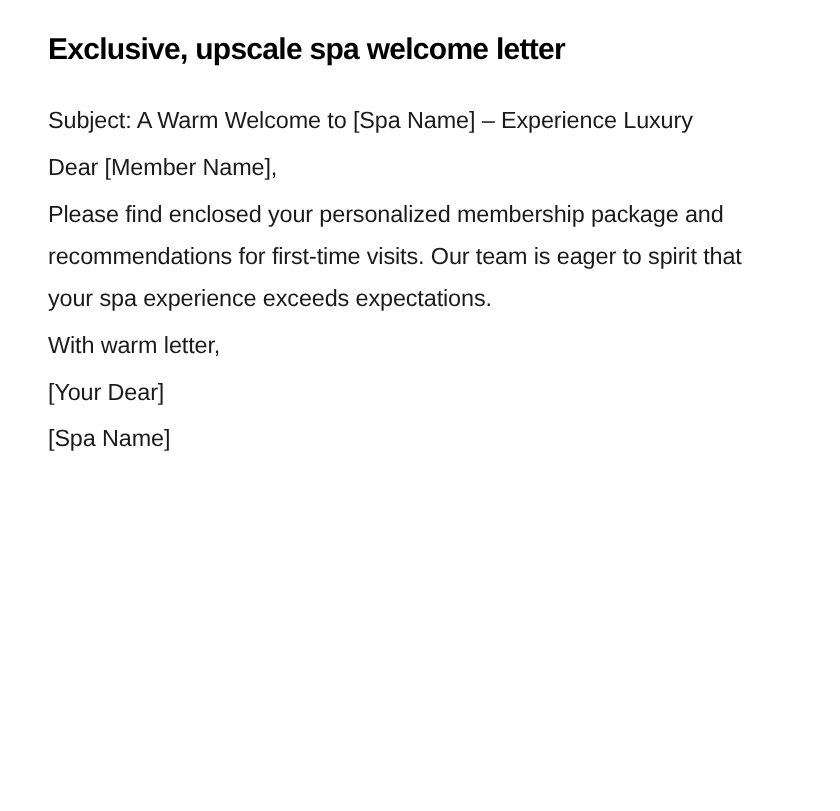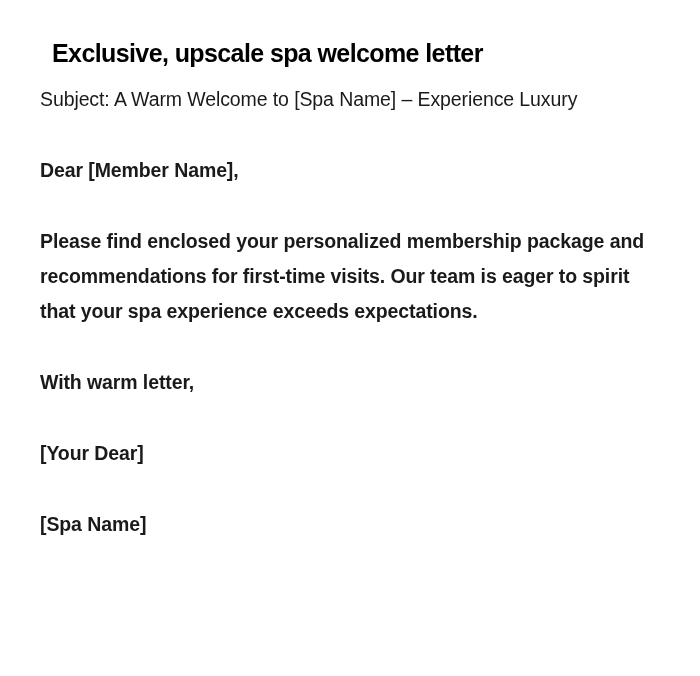--- a/index.html
+++ b/index.html
@@ -1,21 +1,21 @@
 <!DOCTYPE html>
 <html><head>
 <meta charset="utf-8">
 <style>
   html, body { margin: 0; padding: 0; background: #ffffff; }
   body { width: 700px; height: 676px; overflow: hidden; font-family: "Liberation Sans", sans-serif; color: #1a1a1a; }
   .page { padding: 24px 40px 0 40px; }
-  h1 { margin: 12px; font-size: 25px; font-weight: bold; color: #000; letter-spacing: -0.6px; line-height: 34px; }
+  h1 { margin: 0; font-size: 25px; font-weight: bold; color: #000; letter-spacing: -0.6px; line-height: 34px; }
   p { margin: 0; font-size: 19.5px; line-height: 35px; letter-spacing: -0.1px; }
-  .subject { margin-top: 11px; }
-  .gap { margin-top: 36px; font-weight: bold; }
+  .subject { margin-top: 26px; }
+  .gap { margin-top: 4px; }
 </style>
 </head>
 <body>
 
 <div class="page">
   <h1>Exclusive, upscale spa welcome letter</h1>
   <p class="subject">Subject: A Warm Welcome to [Spa Name] – Experience Luxury</p>
   <p class="gap">Dear [Member Name],</p>
   <p class="gap">Please find enclosed your personalized membership package and recommendations for first-time visits. Our team is eager to spirit that your spa experience exceeds expectations.</p>
   <p class="gap">With warm letter,</p>

